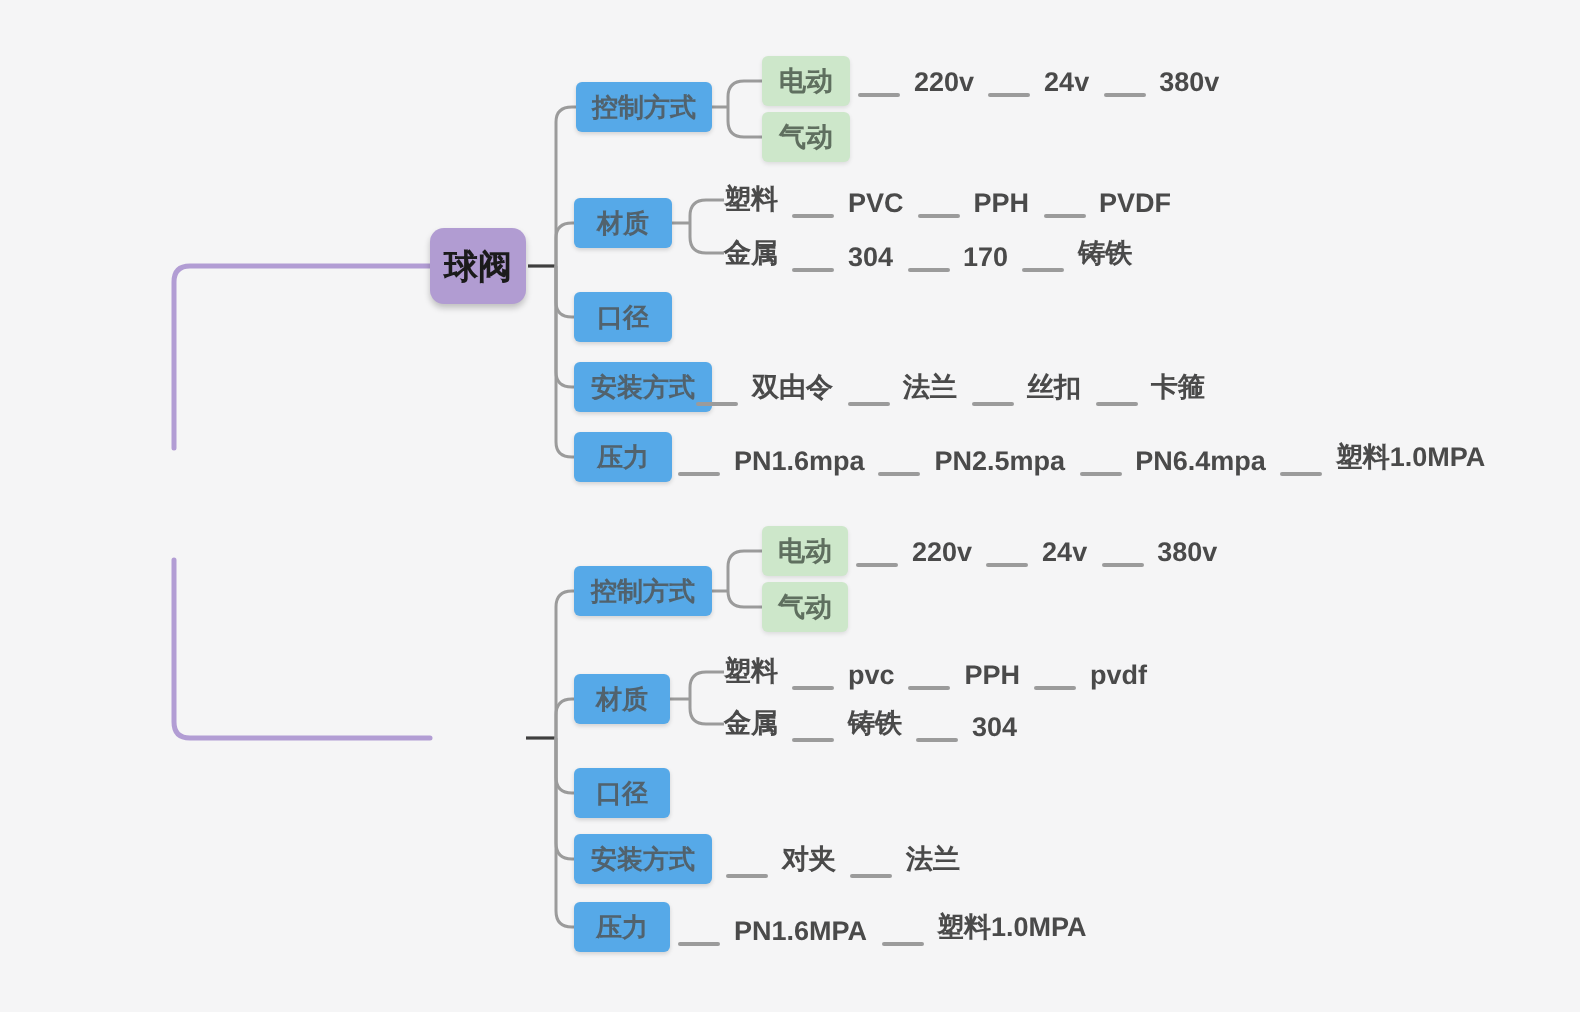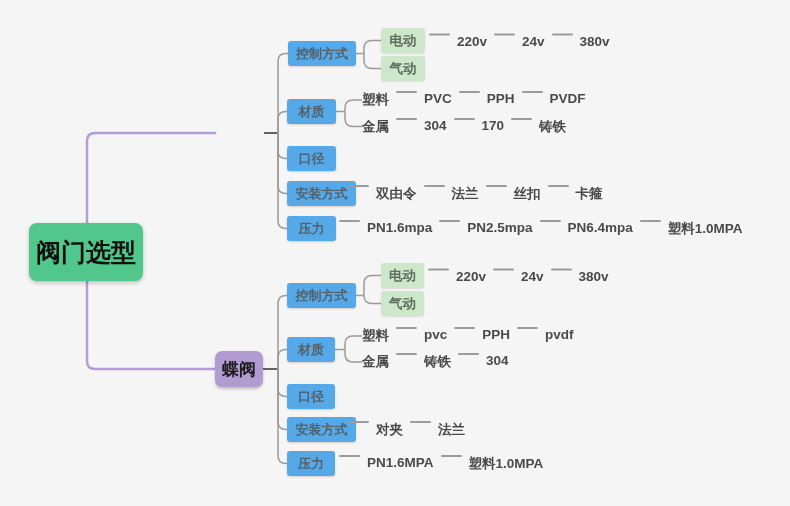--- a/index.html
+++ b/index.html
@@ -41,21 +41,21 @@
     text-align:center;
   }
   .green{
     background:#cde7ca;color:#5f6f5f;
     border-radius:3px;
     font-size:13.5px;font-weight:bold;
     box-shadow:0 1px 2px rgba(0,0,0,.10);
   }
   .row{
     position:absolute;
-    display:flex;align-items:flex-start;
+    display:flex;align-items:flex-end;
     gap:7px;
     transform:translateY(-50%);
     white-space:nowrap;
   }
   .leaf{
     font-size:13.5px;font-weight:bold;color:#4a4a4a;
   }
   .dash{
     width:21px;height:2px;background:#9b9b9b;border-radius:1px;
     flex:0 0 auto;
@@ -103,23 +103,22 @@
       <path d="M 356 295.5 H 364"></path>
       <path d="M 364 295.5 V 283.5 Q 364 275.5 372 275.5 H 381"></path>
       <path d="M 364 295.5 Q 364 303.5 372 303.5 H 381"></path>
 
       <path d="M 335 349.5 H 345"></path>
       <path d="M 345 349.5 V 344 Q 345 336 353 336 H 362"></path>
       <path d="M 345 349.5 V 354 Q 345 362 353 362 H 362"></path>
     </g>
   </svg>
 
-  <div class="box root" style="left:29px;top:223px;width:114px;height:58px">阀门选型</div>
-
-  <div class="box purple" style="left:215px;top:351px;width:48px;height:36px">蝶阀</div>
+
+  <div class="box purple" style="left:215px;top:114px;width:48px;height:38px">球阀</div>
 
   <div class="box blue" style="left:288px;top:41px;width:68px;height:25px">控制方式</div>
   <div class="box blue" style="left:287px;top:99px;width:49px;height:25px">材质</div>
   <div class="box blue" style="left:287px;top:146px;width:49px;height:25px">口径</div>
   <div class="box blue" style="left:287px;top:181px;width:69px;height:25px">安装方式</div>
   <div class="box blue" style="left:287px;top:216px;width:49px;height:25px">压力</div>
 
   <div class="box green" style="left:381px;top:28px;width:44px;height:25px">电动</div>
   <div class="box green" style="left:381px;top:56px;width:44px;height:25px">气动</div>
 
@@ -203,21 +202,21 @@
   </div>
 
   <div class="row" style="left:362px;top:362px">
     <span class="leaf">金属</span>
     <span class="dash"></span>
     <span class="leaf">铸铁</span>
     <span class="dash"></span>
     <span class="leaf">304</span>
   </div>
 
-  <div class="row" style="left:348px;top:429.5px">
+  <div class="row" style="left:363px;top:429.5px">
     <span class="dash"></span>
     <span class="leaf">对夹</span>
     <span class="dash"></span>
     <span class="leaf">法兰</span>
   </div>
 
   <div class="row" style="left:339px;top:463.5px">
     <span class="dash"></span>
     <span class="leaf">PN1.6MPA</span>
     <span class="dash"></span>

